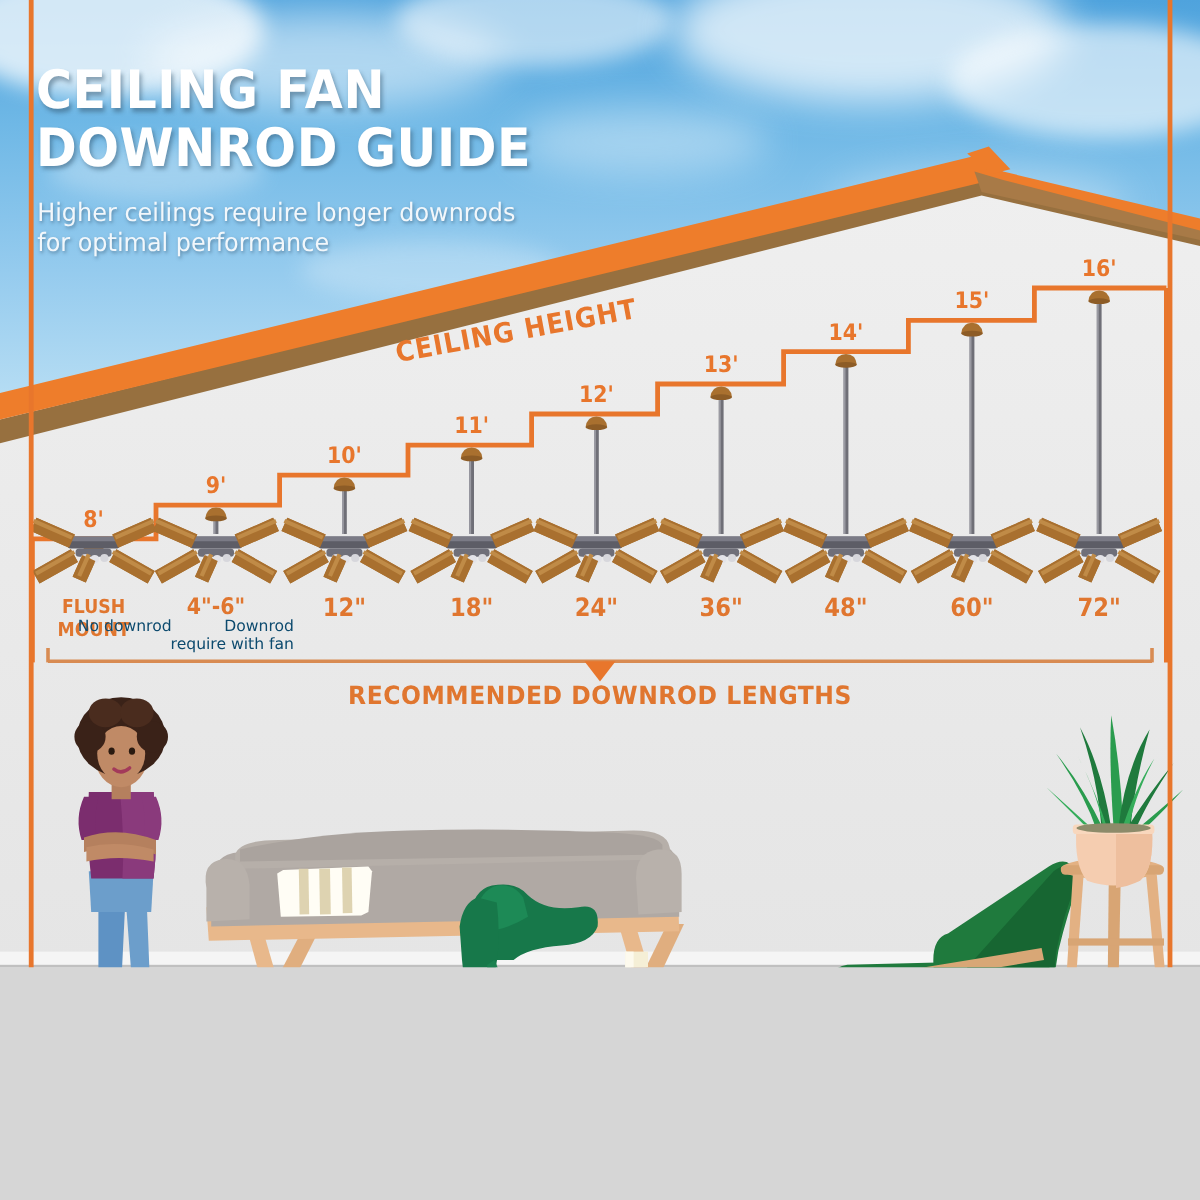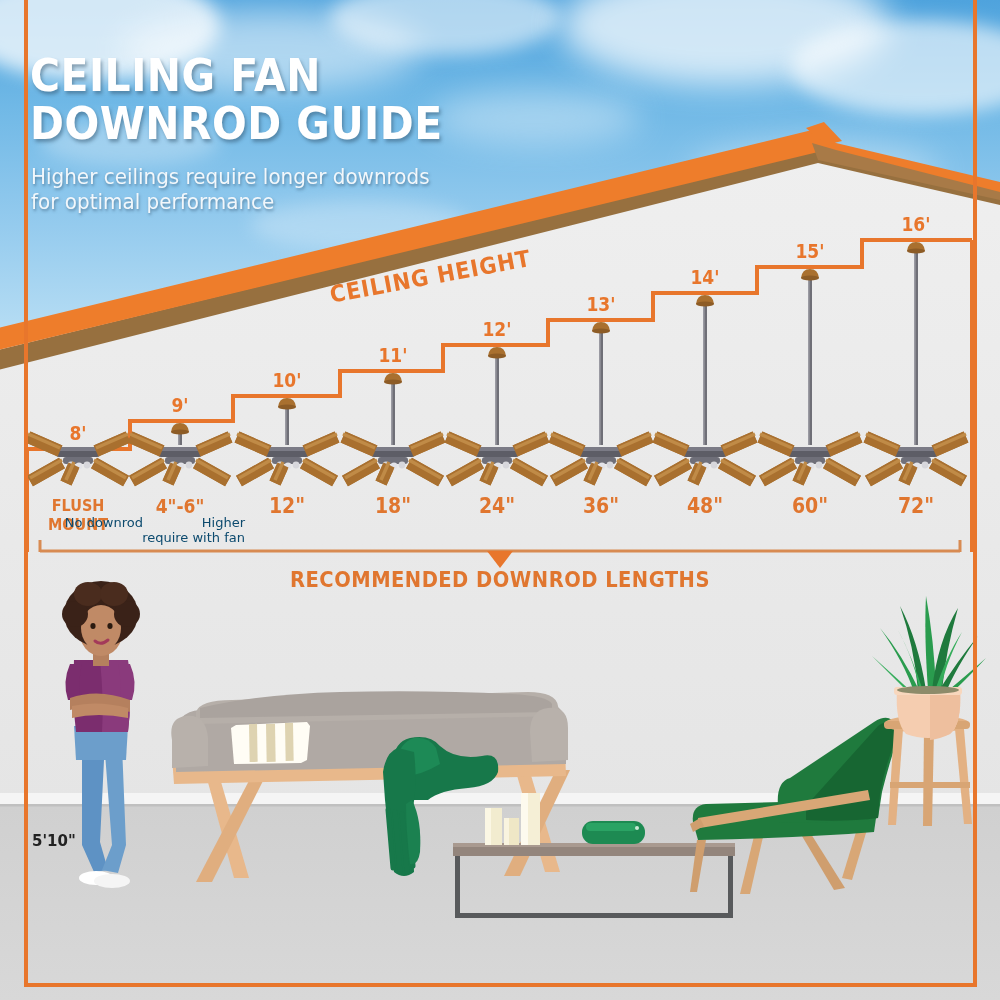--- a/index.html
+++ b/index.html
@@ -1,19 +1,19 @@
 <!DOCTYPE html>
 <html><head>
 <meta charset="utf-8">
 <title>Ceiling Fan Downrod Guide</title>
 <style>
   * { box-sizing: border-box; margin:0; padding:0; }
   html,body { width:1000px; height:1000px; overflow:hidden; background:#d6d6d6;
     font-family:"Liberation Sans", sans-serif; }
-  #stage { position:relative; width:1000px; height:1000px; overflow:hidden; }
+  #stage { position:relative; width:1000px; height:806px; overflow:hidden; }
 
   
   .sky { position:absolute; left:0; top:0; width:1000px; height:470px;
     background:linear-gradient(180deg,#4fa3dd 0%,#6fb8e6 22%,#95cbee 48%,#b8def4 72%,#d2eaf8 100%); }
   .cloud { position:absolute; border-radius:50%; background:#ffffff; filter:blur(9px); }
   .cloud2 { position:absolute; border-radius:50%; background:#ffffff; filter:blur(16px); }
 
   
   .title { position:absolute; left:30px; top:52px; color:#ffffff;
     font-weight:bold; font-size:44px; line-height:48px; letter-spacing:0.5px;
@@ -504,21 +504,21 @@
 
   <div id="labels-layer">
       <div class="hlabel" style="left: 48px; top: 422px; width: 60px;">8'</div>
       <div class="dlabel" style="left: 23px; top: 496px; font-size: 16px;">FLUSH MOUNT</div>
       <div class="dsub" style="left: 13px; top: 515px;">
         <div>No downrod</div>
       </div>
       <div class="hlabel" style="left: 150px; top: 394px; width: 60px;">9'</div>
       <div class="dlabel" style="left: 125px; top: 495px; font-size: 19px;">4"-6"</div>
       <div class="dsub" style="left: 115px; top: 515px;">
-        <div>Higher</div>
+        <div>Downrod</div>
         <div>require with fan</div>
       </div>
       <div class="hlabel" style="left: 257px; top: 369px; width: 60px;">10'</div>
       <div class="dlabel" style="left: 232px; top: 494px;">12"</div>
       <div class="hlabel" style="left: 363px; top: 344px; width: 60px;">11'</div>
       <div class="dlabel" style="left: 338px; top: 494px;">18"</div>
       <div class="hlabel" style="left: 467px; top: 318px; width: 60px;">12'</div>
       <div class="dlabel" style="left: 442px; top: 494px;">24"</div>
       <div class="hlabel" style="left: 571px; top: 293px; width: 60px;">13'</div>
       <div class="dlabel" style="left: 546px; top: 494px;">36"</div>

